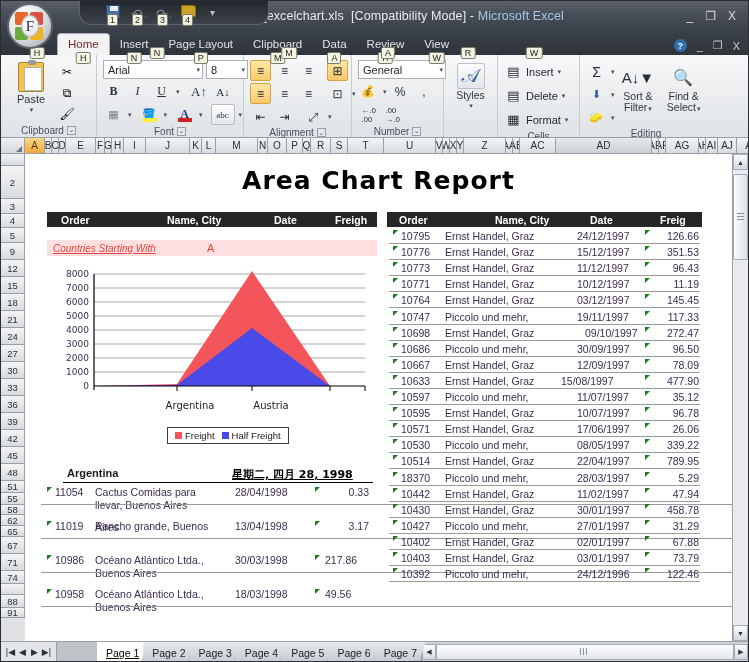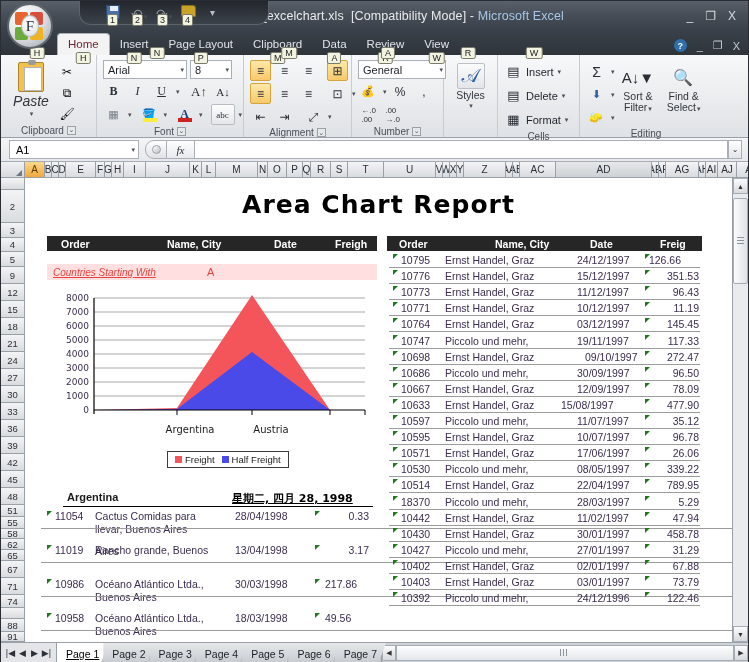--- a/index.html
+++ b/index.html
@@ -95,21 +95,21 @@
     position:absolute; left:50%; transform:translateX(-50%); top:-8px;
     background:#f3f3e2;border:1px solid #7b7b6c;color:#222;font-size:9px;
     line-height:10px;padding:0 3px;border-radius:2px; z-index:30;
   }
 
   
   .paste-btn { width:48px; display:flex;flex-direction:column;align-items:center;gap:1px;padding-top:2px; }
   .clipbd-img { width:26px;height:30px;background:#f2c14e;border:1px solid #a8862c;border-radius:2px;position:relative; }
   .clipbd-img:before{content:"";position:absolute;left:5px;top:4px;width:16px;height:22px;background:#fff;border:1px solid #b5b5b5;}
   .clipbd-img:after{content:"";position:absolute;left:9px;top:-3px;width:8px;height:5px;background:#9a9a9a;border-radius:2px;}
-  .paste-lbl { font-size:14px;color:#31363d;font-style:italic; }
+  .paste-lbl { font-size:11px;color:#31363d; }
   .mini-col { display:flex;flex-direction:column;gap:3px;padding-top:3px; }
   .mini-ic { width:18px;height:18px;display:flex;align-items:center;justify-content:center;font-size:12px; }
 
   
   .sb { width:21px;height:21px;border:1px solid transparent;display:flex;align-items:center;
         justify-content:center;font-size:12px;color:#2b3038; }
   .sb.on { background:linear-gradient(to bottom,#fde8a8,#f8c96a); border-color:#d6a43c; border-radius:2px; }
   .sb.box { background:linear-gradient(to bottom,#fdfdfd,#e4e7ea); border:1px solid #b7bcc3; border-radius:2px; }
   .caret { font-size:7px; color:#4a5059; margin-left:1px; }
 
@@ -224,21 +224,21 @@
               display:flex;align-items:center;justify-content:center;}
   .vs-grip { width:7px;height:9px;background:
       repeating-linear-gradient(to bottom,#8d939a 0 1px,transparent 1px 3px); }
 
   
   .tabbar { height:20px; flex:none; display:flex; align-items:stretch; background:#d4d0c8;
             border-top:1px solid #9aa0a8; }
   .navbtns { display:flex; align-items:center; gap:1px; padding:0 4px; background:#e3e5e8;
              border-right:1px solid #9aa0a8;}
   .navbtns span { font-size:9px; color:#2b3038; width:11px; text-align:center; }
-  .stabs { display:flex; align-items:stretch; background:#bfc3c8; }
+  .stabs { display:flex; align-items:stretch; background:#bfc3c8;padding-left:40px; }
   .stab { font-size:10.5px; color:#1b1f25; padding:2px 9px 0; display:flex; align-items:center;
           background:linear-gradient(to bottom,#e6e8ea,#c9cdd2);
           clip-path: polygon(0 0, 100% 0, calc(100% - 7px) 100%, 0 100%); margin-right:-5px;}
   .stab.active { background:#fff; color:#000; text-decoration:underline; }
   .hscroll { flex:1; display:flex; align-items:center; background:#cfd3d8; border-left:1px solid #9aa0a8;}
   .hs-btn { width:14px;height:16px;background:linear-gradient(to bottom,#fbfcfd,#d6dade);border:1px solid #a6acb3;
             display:flex;align-items:center;justify-content:center;font-size:7px;color:#333;}
   .hs-track { flex:1;height:16px;background:linear-gradient(to bottom,#fdfdfe,#e3e6ea);border:1px solid #a6acb3;
               display:flex;align-items:center;justify-content:center;}
   .hs-grip { width:9px;height:7px;background:repeating-linear-gradient(to right,#8d939a 0 1px,transparent 1px 3px);}
@@ -366,21 +366,21 @@
       <div class="grp-label">
         <span>Clipboard</span>
         <span class="dlg-launch">⌄</span>
       </div>
     </div>
 
     <div class="grp" style="width:147px">
       <span class="grp-kt" style="left:60px">N</span>
       <div class="grp-body" style="flex-direction:column;gap:2px;">
         <div class="font-row">
-          <div class="combo" style="width:84px">
+          <div class="combo" style="width:100px">
             <span class="cv">Arial</span>
             <span class="caret">▾</span>
           </div>
           <div class="combo" style="width:42px">
             <span class="cv">8</span>
             <span class="caret">▾</span>
           </div>
         </div>
         <div class="font-row">
           <div class="sb" style="font-weight:bold;font-family:'Liberation Serif',serif">
@@ -562,38 +562,20 @@
             <span>Select</span><span class="caret">▾</span>
           </div>
         </div>
       </div>
       <div class="grp-label">
         <span>Editing</span>
       </div>
     </div>
   </div>
 
-  <div class="formulabar">
-    <div class="namebox">
-      <span>A1</span>
-      <span class="caret">▾</span>
-    </div>
-    <div class="fxgrp">
-      <div class="fx-round">
-          <span class="fx-dot"></span>
-        </div>
-      <div class="fx-lbl">
-          <span>fx</span>
-        </div>
-    </div>
-    <div class="fbar-input"></div>
-    <div class="fbar-exp">
-        <span>⌄</span>
-      </div>
-  </div>
 
   <div class="gridwrap">
 
     <div class="colhdr">
       <div class="corner">
           <i></i>
         </div>
       <div id="colhost" style="display:flex;flex:1;overflow:hidden">
           <div class="ch sel" style="width: 20px; flex: 0 0 20px;">A</div>
           <div class="ch" style="width: 7px; flex: 0 0 7px;">B</div>
@@ -793,21 +775,21 @@
               <span class="ln" style="left:16px;right:0;bottom:13px"></span>
             </div>
           </div>
         <div id="righttable">
             <div class="trow" style="top: 74px; left: 362px; right: auto; width: 315px; height: 16px;">
               <span class="flag" style="left:6px;top:2px"></span>
               <span class="c" style="left:14px">10795</span>
               <span class="c" style="left:58px">Ernst Handel, Graz</span>
               <span class="c" style="left:190px">24/12/1997</span>
               <span class="flag" style="left:258px;top:2px"></span>
-              <span class="c" style="left:244px;width:50px;text-align:right">126.66</span>
+              <span class="c" style="left:262px;width:50px;text-align:right">126.66</span>
               <span class="ln" style="left:2px;right:2px;bottom:0"></span>
             </div>
             <div class="trow" style="top: 90.1px; left: 362px; right: auto; width: 315px; height: 16px;">
               <span class="flag" style="left:6px;top:2px"></span>
               <span class="c" style="left:14px">10776</span>
               <span class="c" style="left:58px">Ernst Handel, Graz</span>
               <span class="c" style="left:190px">15/12/1997</span>
               <span class="flag" style="left:258px;top:2px"></span>
               <span class="c" style="left:262px;width:50px;text-align:right">351.53</span>
               <span class="ln" style="left:2px;right:2px;bottom:0"></span>

